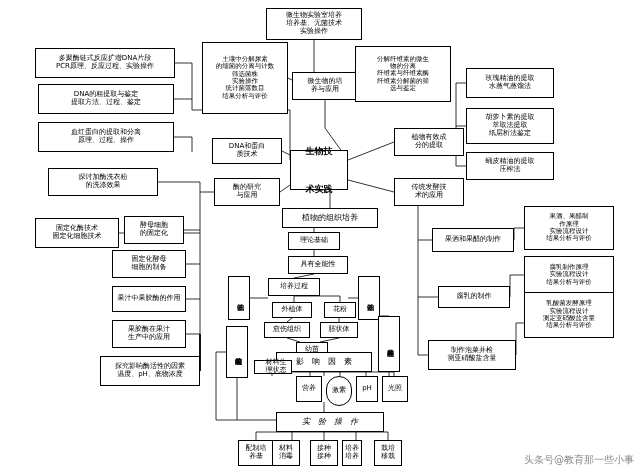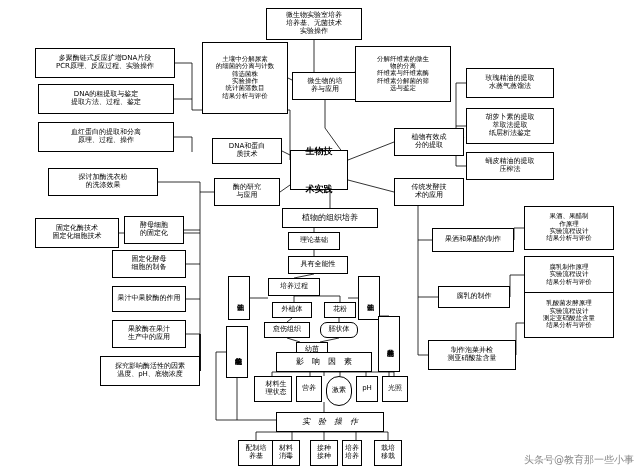--- a/index.html
+++ b/index.html
@@ -249,37 +249,37 @@
       </div>
       <div class="node t7" style="left: 272px; top: 302px; width: 40px; height: 16px;">
         <span>外植体</span>
       </div>
       <div class="node t7" style="left: 324px; top: 302px; width: 32px; height: 16px;">
         <span>花粉</span>
       </div>
       <div class="node t7" style="left: 264px; top: 322px; width: 46px; height: 16px;">
         <span>愈伤组织</span>
       </div>
-      <div class="node t7" style="left: 320px; top: 322px; width: 38px; height: 16px; border-radius: 7px;">
+      <div class="node t7" style="left: 320px; top: 322px; width: 38px; height: 16px;">
         <span>胚状体</span>
       </div>
       <div class="node t7" style="left: 296px; top: 342px; width: 32px; height: 16px;">
         <span>幼苗</span>
       </div>
       <div class="node t7" style="left: 378px; top: 316px; width: 22px; height: 56px; writing-mode: vertical-rl; text-orientation: upright; flex-direction: row;">
         <span>月季的花药培养</span>
       </div>
       <div class="node t7" style="left: 226px; top: 326px; width: 22px; height: 52px; writing-mode: vertical-rl; text-orientation: upright; flex-direction: row;">
         <span>菊花的组织培</span>
         <span>养</span>
       </div>
       <div class="node t8" style="left: 276px; top: 352px; width: 96px; height: 20px;">
         <span>影　响　因　素</span>
       </div>
-      <div class="node t7" style="left: 254px; top: 376px; width: 38px; height: 26px; padding-left: 8px;">
+      <div class="node t7" style="left: 254px; top: 360px; width: 38px; height: 14px; padding-left: 8px;">
         <span>材料生</span>
         <span>理状态</span>
       </div>
       <div class="node t7" style="left: 296px; top: 376px; width: 26px; height: 26px;">
         <span>营养</span>
       </div>
       <div class="node t7" style="left: 326px; top: 376px; width: 26px; height: 30px; border-radius: 13px;">
         <span>激素</span>
       </div>
       <div class="node t7" style="left: 356px; top: 376px; width: 22px; height: 26px;">

